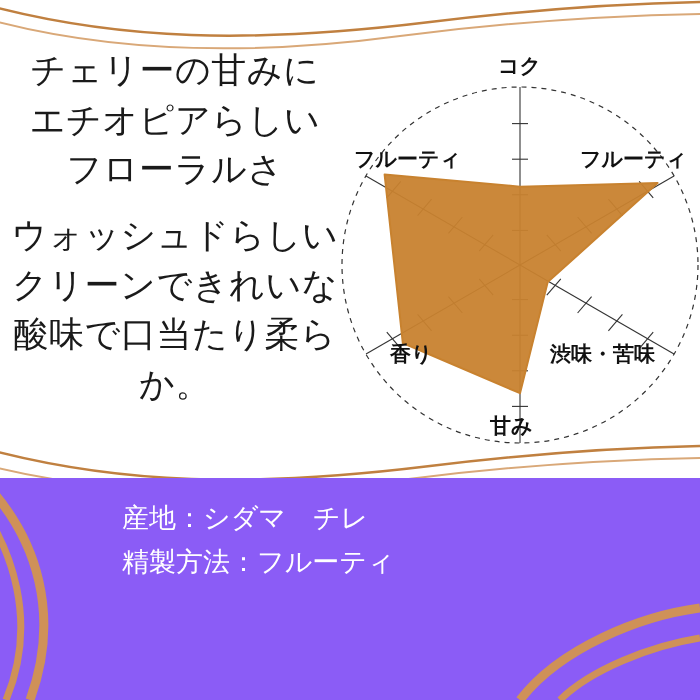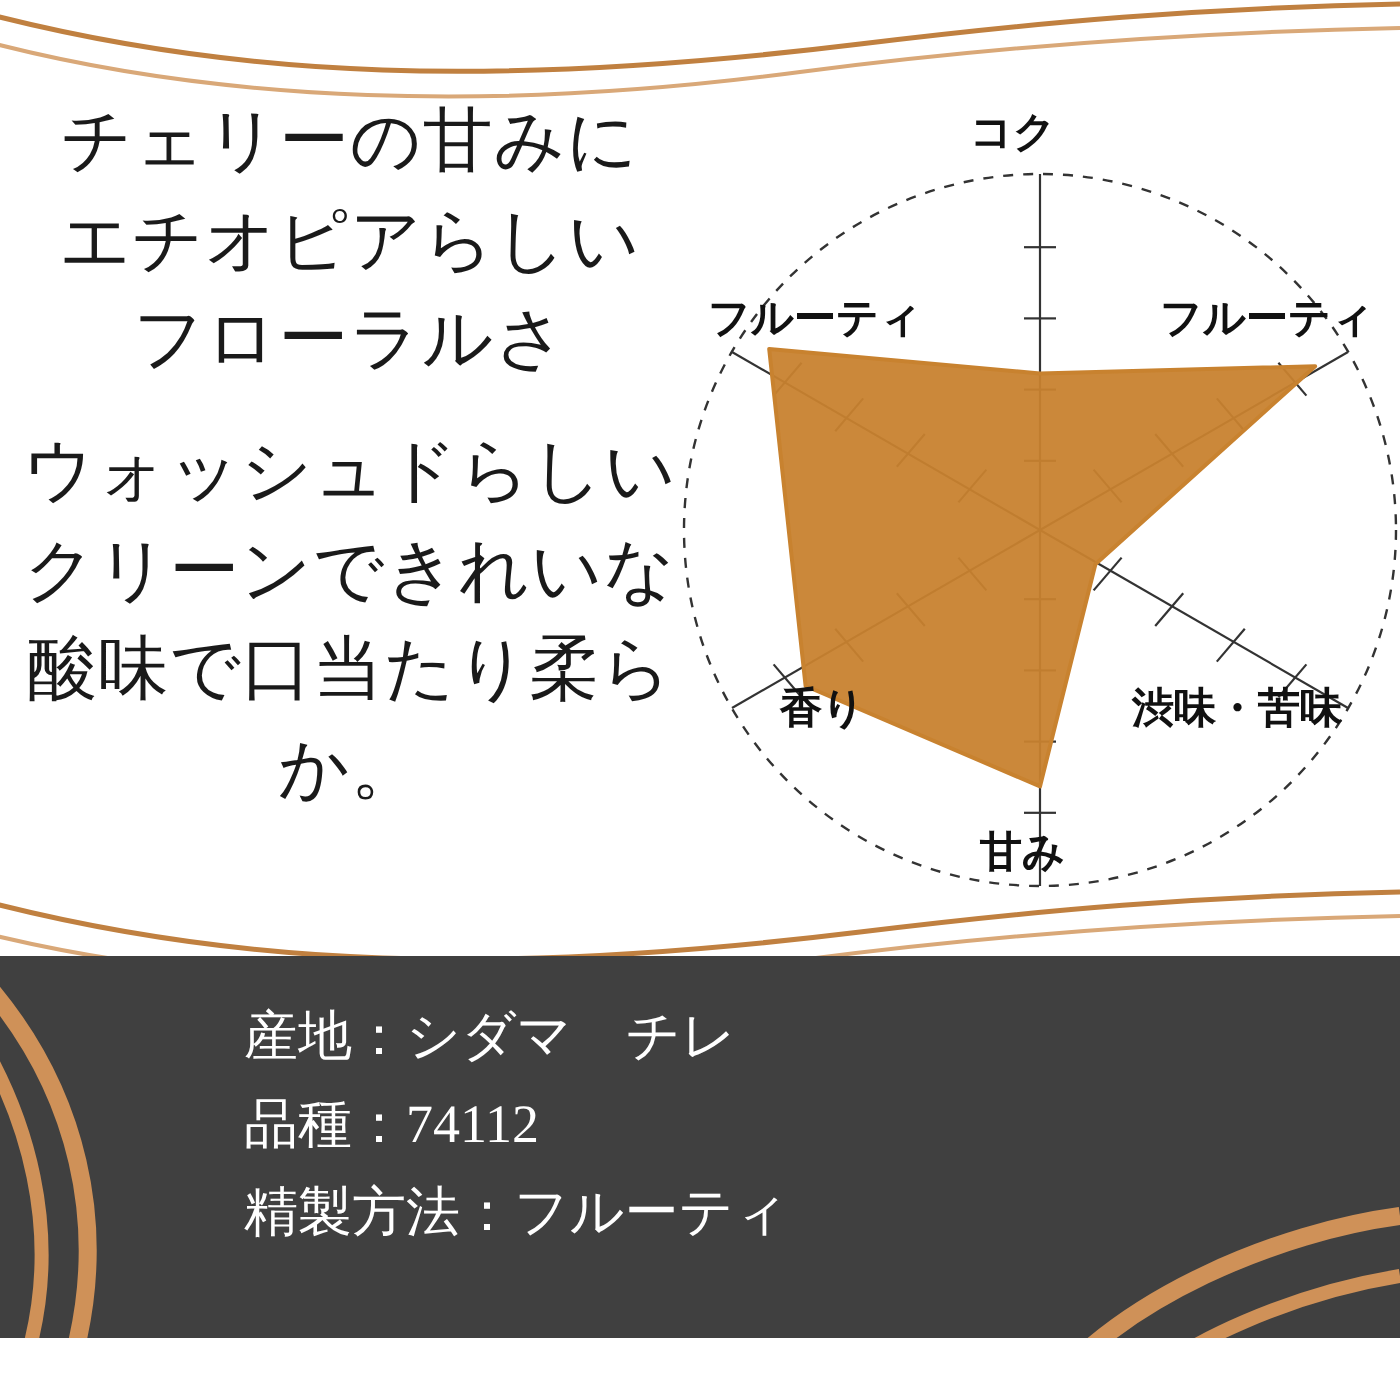--- a/index.html
+++ b/index.html
@@ -45,22 +45,22 @@
     font-size:21px;
     font-weight:bold;
     color:#111;
     white-space:nowrap;
   }
 
   
   .info-band{
     position:absolute;
     left:0;top:478px;
-    width:700px;height:191px;
-    background:#404040;
+    width:700px;height:222px;
+    background:#8b5cf6;
     overflow:hidden;
   }
   .band-deco{position:absolute;left:0;top:0;width:700px;height:222px;}
   .info-list{
     position:absolute;
     left:122px;top:18px;
     color:#ffffff;
     font-size:27px;
     line-height:1.63;
   }
@@ -128,40 +128,39 @@
 
         <line x1="153.2" y1="255.2" x2="139.2" y2="238.8"></line>
         <line x1="122.4" y1="273.0" x2="108.4" y2="256.6"></line>
         <line x1="91.6" y1="290.8" x2="77.6" y2="274.4"></line>
         <line x1="60.8" y1="308.6" x2="46.8" y2="292.2"></line>
       </g>
 
       <polygon points="180,146.7 317.6,143.1 207.7,242.1 180,353.2 62.8,303.0 44.6,134.5" fill="#c8822f" fill-opacity="0.95" stroke="#c8822f" stroke-width="2" stroke-linejoin="round"></polygon>
     </svg>
 
-    <span class="axis-label" style="left:145px;top:12px;">コク</span>
+    <span class="axis-label" style="left:158px;top:12px;">コク</span>
     <span class="axis-label" style="left:240px;top:105px;">フルーティ</span>
-    <span class="axis-label" style="left:210px;top:300px;margin-left:16px;">渋味・苦味</span>
+    <span class="axis-label" style="left:210px;top:300px;">渋味・苦味</span>
     <span class="axis-label" style="left:150px;top:372px;">甘み</span>
     <span class="axis-label" style="left:28px;top:300px;margin-left:22px;">香り</span>
     <span class="axis-label" style="left:14px;top:105px;">フルーティ</span>
   </div>
 
   <svg class="swoosh-mid" viewBox="0 0 700 60" preserveAspectRatio="none">
     <path d="M-10 10 C 120 44, 250 48, 430 26 C 520 15, 600 8, 700 6" fill="none" stroke="#c08040" stroke-width="2.5"></path>
     <path d="M-10 26 C 110 56, 250 58, 400 40 C 500 27, 600 20, 700 18" fill="none" stroke="#d9a878" stroke-width="2"></path>
   </svg>
 
   <div class="info-band">
     <svg class="band-deco" viewBox="0 0 700 222" preserveAspectRatio="none">
       <path d="M-20 0 C 40 60, 60 140, 30 222" fill="none" stroke="#cf9158" stroke-width="9"></path>
       <path d="M-40 0 C 20 70, 36 150, 6 222" fill="none" stroke="#cf9158" stroke-width="7"></path>
       <path d="M700 130 C 640 138, 560 170, 520 222" fill="none" stroke="#cf9158" stroke-width="9"></path>
       <path d="M700 160 C 650 168, 590 192, 560 222" fill="none" stroke="#cf9158" stroke-width="7"></path>
     </svg>
     <div class="info-list">
       <div class="info-row">産地：シダマ　チレ</div>
-      <div class="info-row">品種：74112</div>
       <div class="info-row">精製方法：フルーティ</div>
     </div>
   </div>
 
 </div>
 
 </body></html>

